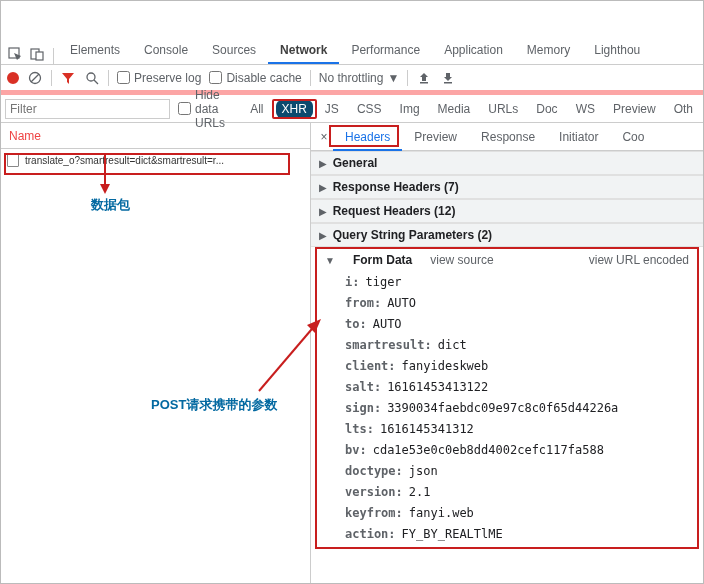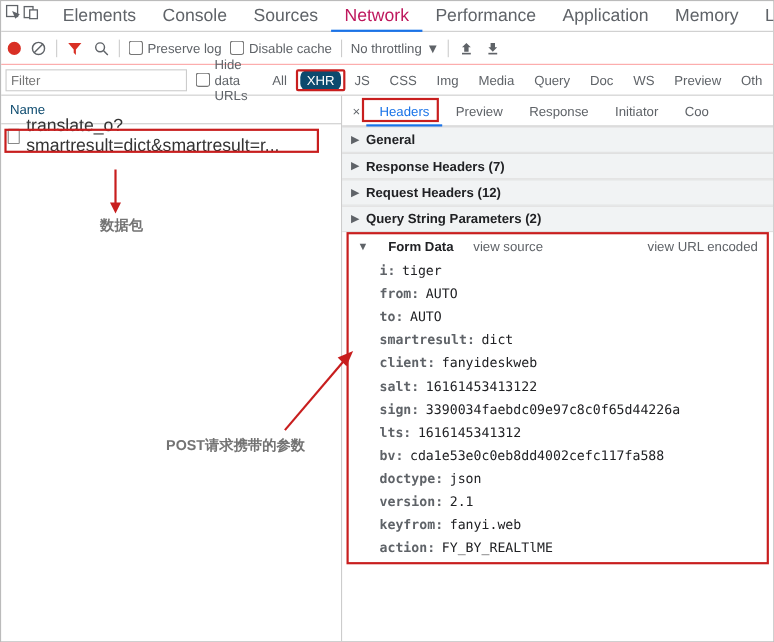--- a/index.html
+++ b/index.html
@@ -1,59 +1,59 @@
 <!DOCTYPE html>
 <html><head>
 <meta charset="utf-8">
 <style>
 * { box-sizing: border-box; margin: 0; padding: 0; }
 body { font-family: "Segoe UI", Arial, sans-serif; font-size: 12px; color: #333; background: #fff; width: 704px; height: 584px; position: relative; overflow: hidden; border: 1px solid #bbb; }
-.tabs-row { display: flex; align-items: flex-start; height: 28px; border-bottom: 1px solid #ccc; padding: 0 4px; font-size: 16px; color: #5f6368; }
+.tabs-row { display: flex; align-items: flex-end; height: 28px; border-bottom: 1px solid #ccc; padding: 0 4px; font-size: 12px; color: #5f6368; margin-top: 36px; }
 .tabs-row .icon { width: 20px; height: 20px; display: inline-flex; align-items: center; justify-content: center; margin-right: 2px; }
 .tabs-row .tab { padding: 0 12px; height: 28px; line-height: 28px; cursor: default; }
-.tabs-row .tab.active { color: #be185d; border-bottom: 2px solid #1a73e8; }
-.toolbar { display: flex; align-items: center; height: 30px; border-bottom: 1px solid #fca5a5; padding: 0 6px; gap: 8px; color: #5f6368; }
+.tabs-row .tab.active { color: #404040; border-bottom: 2px solid #1a73e8; font-weight: bold; }
+.toolbar { display: flex; align-items: center; height: 30px; border-bottom: 5px solid #fca5a5; padding: 0 6px; gap: 8px; color: #5f6368; }
 .toolbar .sep { width: 1px; height: 16px; background: #ccc; }
 .red-dot { width: 12px; height: 12px; border-radius: 50%; background: #d93025; border: 2px solid #d93025; }
 .toolbar .tool-icon { width: 16px; height: 16px; display: inline-flex; align-items: center; justify-content: center; }
 .funnel-red { color: #d93025; }
 .chk { display: flex; align-items: center; gap: 4px; }
 .chk input { margin: 0; }
 .throttling { display: flex; align-items: center; gap: 4px; }
 .filter-row { display: flex; align-items: center; height: 28px; border-bottom: 1px solid #ccc; padding: 0 4px; color: #5f6368; gap: 8px; }
 .filter-input { width: 180px; height: 20px; border: 1px solid #ccc; padding: 0 4px; font-size: 12px; color: #888; }
 .type-buttons { display: flex; align-items: center; gap: 6px; }
 .type-buttons .tbtn { padding: 2px 6px; border-radius: 6px; cursor: default; }
 .type-buttons .tbtn.active { background: #0c4a6e; color: #fff; }
 .xhr-wrap { position: relative; display: inline-block; }
 .xhr-mark { position: absolute; left: -4px; right: -4px; top: -3px; bottom: -3px; border: 2px solid #c81e1e; border-radius: 2px; pointer-events: none; }
 .main { display: flex; height: calc(100% - 86px); }
 .left { width: 310px; border-right: 1px solid #ccc; position: relative; }
-.left .left-header { height: 26px; border-bottom: 1px solid #ccc; padding: 6px 8px; font-size: 12px; color: #0c4a6e; }
-.req-item { display: flex; align-items: center; height: 22px; padding: 0 6px; gap: 6px; font-size: 16px; }
+.left .left-header { height: 26px; border-bottom: 1px solid #ccc; padding: 6px 8px; font-size: 12px; color: #ef4444; }
+.req-item { display: flex; align-items: center; height: 22px; padding: 0 6px; gap: 6px; font-size: 10px; }
 .req-item .file-icon { width: 12px; height: 14px; border: 1px solid #888; border-radius: 1px; }
 .req-mark { position: absolute; left: 3px; right: 20px; top: 30px; height: 22px; border: 2px solid #c81e1e; pointer-events: none; }
 .right { flex: 1; display: flex; flex-direction: column; overflow: hidden; }
 .right-tabs { display: flex; align-items: center; height: 28px; border-bottom: 1px solid #ccc; padding: 0 4px; color: #5f6368; gap: 0; }
 .right-tabs .close-x { width: 18px; text-align: center; color: #5f6368; }
 .right-tabs .rtab { padding: 0 12px; height: 28px; line-height: 28px; }
 .right-tabs .rtab.active { color: #1a73e8; border-bottom: 2px solid #1a73e8; }
 .headers-mark { position: absolute; border: 2px solid #c81e1e; pointer-events: none; }
 .section-row { background: #f1f3f4; border-top: 1px solid #e0e0e0; border-bottom: 1px solid #e0e0e0; padding: 4px 8px; display: flex; align-items: center; gap: 6px; font-size: 12px; color: #202124; }
 .section-row .tri { font-size: 10px; color: #5f6368; }
 .section-row .count { color: #202124; }
 .form-data-block { border: 2px solid #c81e1e; margin: 0 4px 4px 4px; padding: 0; }
 .form-data-header { display: flex; align-items: center; gap: 18px; padding: 4px 8px; font-size: 12px; color: #5f6368; }
 .form-data-header .label { color: #202124; font-weight: bold; }
 .fd-body { padding: 4px 8px 6px 28px; display: flex; flex-direction: column; gap: 7px; font-family: Menlo, Consolas, monospace; font-size: 12px; }
 .fd-row { display: flex; gap: 6px; }
 .fd-row .k { color: #5f6368; font-weight: bold; }
 .fd-row .k::after { content: ":"; }
 .fd-row .v { color: #202124; }
-.annotation { position: absolute; color: #737373; font-weight: bold; font-size: 13px; pointer-events: none; }
+.annotation { position: absolute; color: #0369a1; font-weight: bold; font-size: 13px; pointer-events: none; }
 svg { display: block; }
 </style>
 </head>
 <body>
 
 <div class="tabs-row">
   <span class="icon">
     <svg width="14" height="14" viewBox="0 0 14 14">
         <rect x="1" y="1" width="10" height="10" fill="none" stroke="#5f6368" stroke-width="1.2"></rect>
         <path d="M6 6 L13 9 L9 13 Z" fill="#5f6368"></path>
@@ -133,21 +133,21 @@
       <input type="checkbox" style="">
       <span>Hide data URLs</span>
     </label>
   <div class="type-buttons" id="type-buttons">
       <span class="tbtn">All</span>
       <span class="xhr-wrap"><span class="tbtn active">XHR</span><span class="xhr-mark"></span></span>
       <span class="tbtn">JS</span>
       <span class="tbtn">CSS</span>
       <span class="tbtn">Img</span>
       <span class="tbtn">Media</span>
-      <span class="tbtn">Query</span>
+      <span class="tbtn">URLs</span>
       <span class="tbtn">Doc</span>
       <span class="tbtn">WS</span>
       <span class="tbtn">Preview</span>
       <span class="tbtn">Oth</span>
     </div>
 </div>
 
 <div class="main">
   <div class="left">
     <div class="left-header">Name</div>

